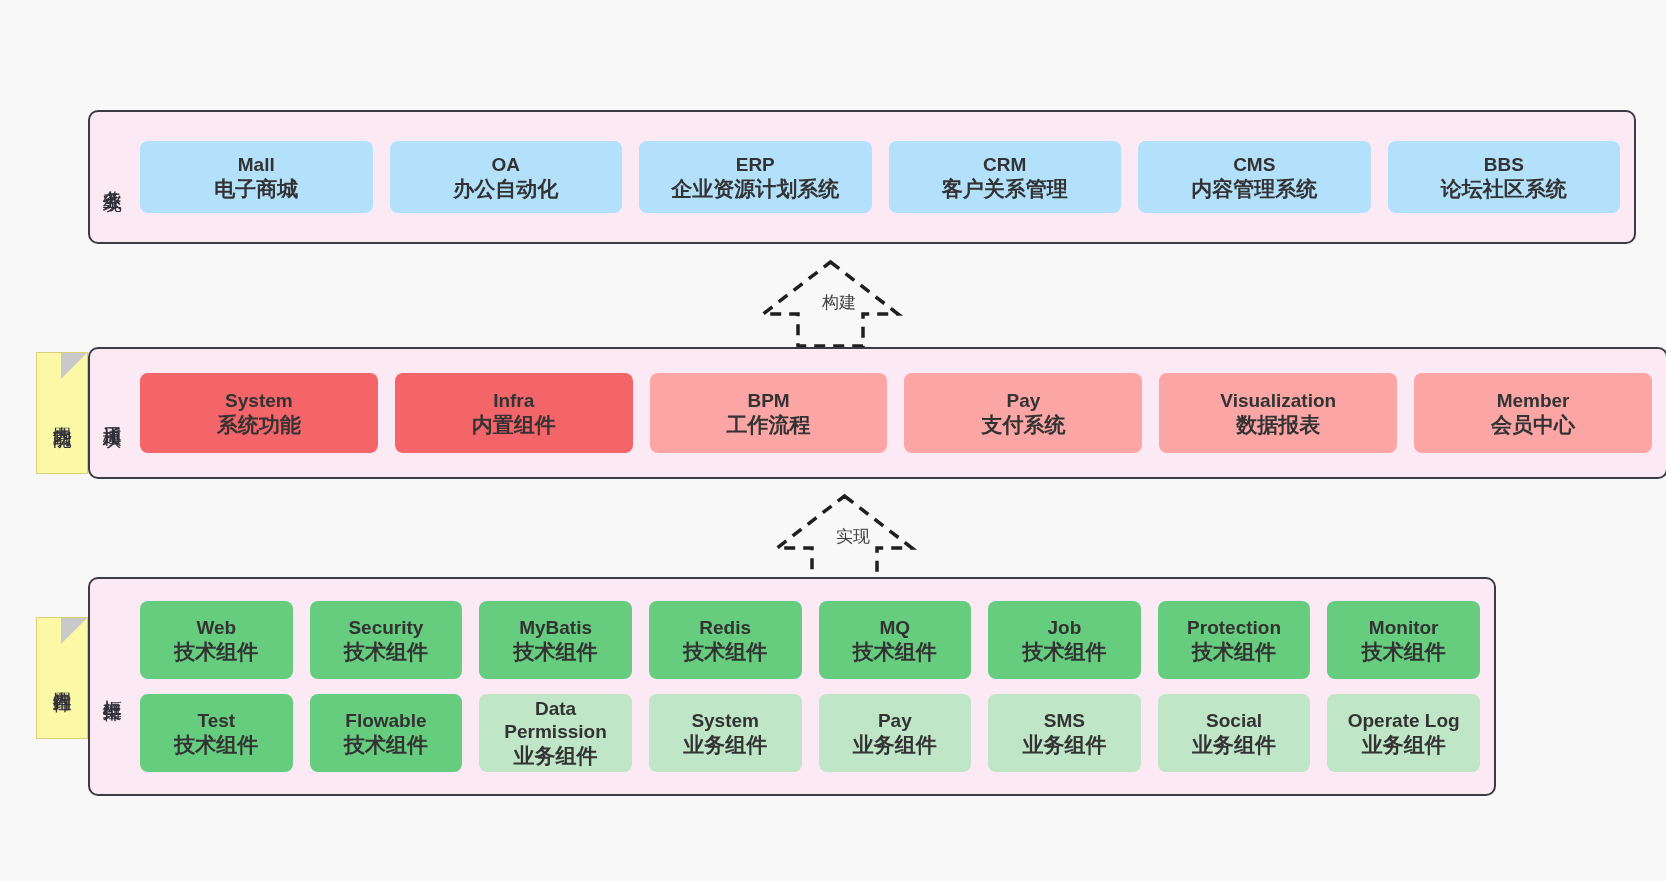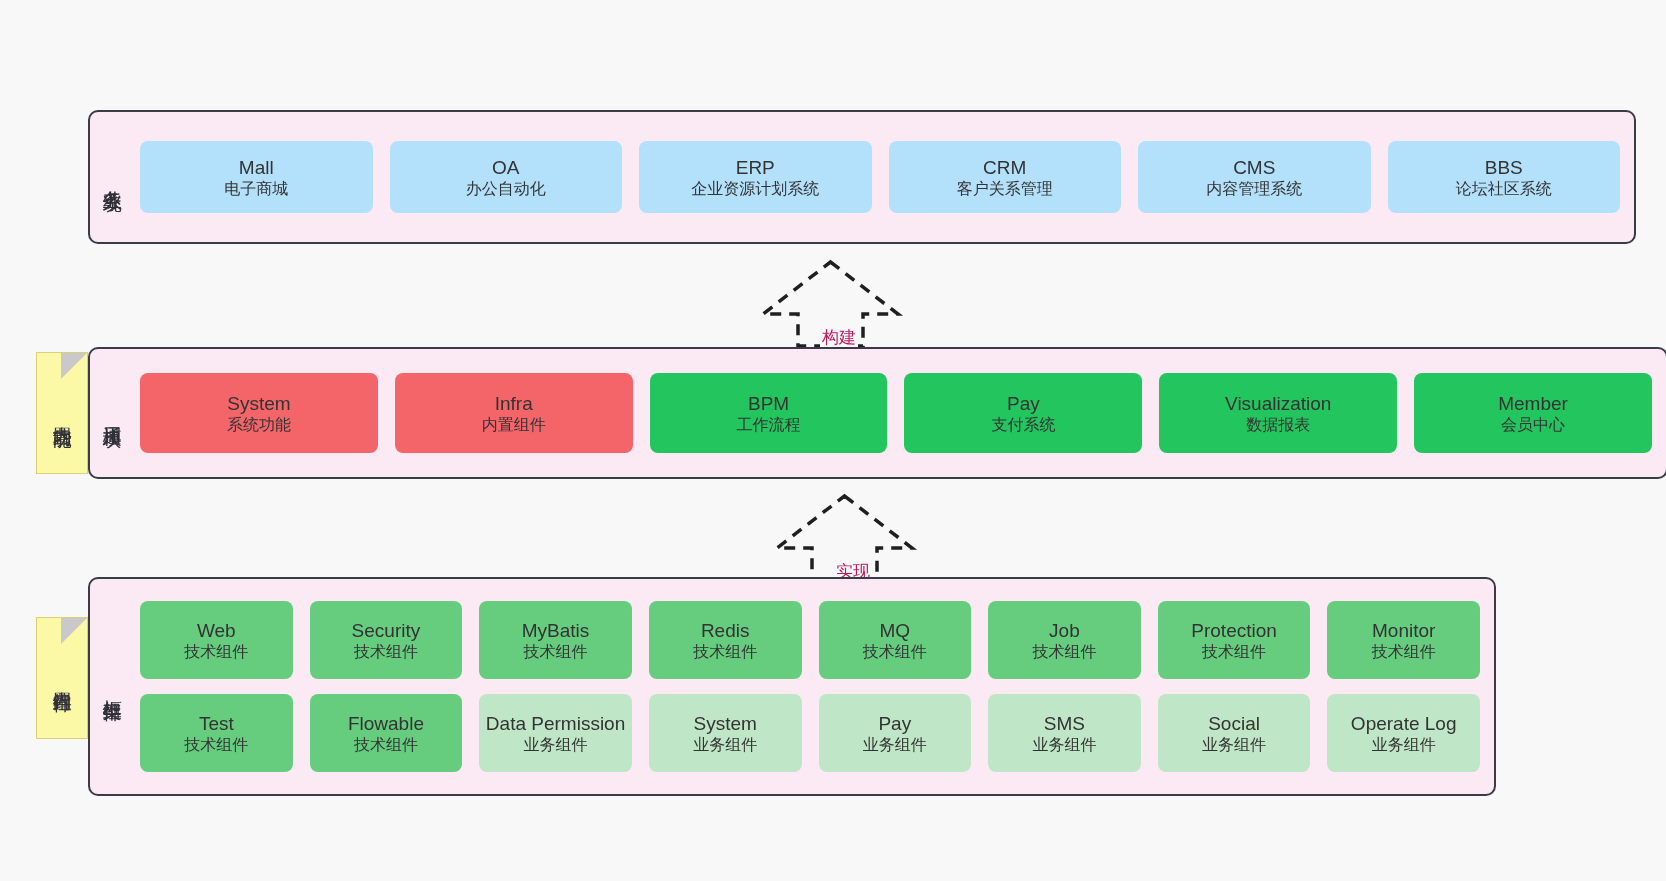--- a/index.html
+++ b/index.html
@@ -38,45 +38,46 @@
     white-space:nowrap;
     user-select:none;
   }
   .layer-body{
     flex:1 1 auto;
     display:flex;
     flex-direction:column;
     justify-content:center;
     gap:15px;
     padding:0 14px 0 6px;
+    font-weight:bold;
   }
   .row{
     display:flex;
     gap:17px;
     align-items:stretch;
   }
   .cell{
     flex:1 1 0;
     border-radius:8px;
     display:flex;
     flex-direction:column;
     align-items:center;
     justify-content:center;
     text-align:center;
     line-height:1.22;
     box-sizing:border-box;
     padding:4px 6px;
   }
   .cell .en{font-size:19px;display:block;}
-  .cell .cn{font-size:16px;display:block;}
+  .cell .cn{font-size:21px;display:block;}
 
   
   .c-blue{background:#b3e0fb;}
   .c-red{background:#f4656a;}
-  .c-pink{background:#22c55e;}
+  .c-pink{background:#fca5a5;}
   .c-green{background:#66cd7f;}
   .c-lgreen{background:#bfe6c6;}
 
   
   .layer-biz{left:88px;top:110px;width:1548px;height:134px;}
   .layer-biz .cell{height:72px;}
 
   .layer-common{left:88px;top:347px;width:1580px;height:132px;}
   .layer-common .cell{height:80px;}
 
@@ -112,26 +113,25 @@
   }
   .note-fn{left:36px;top:352px;width:52px;height:122px;}
   .note-cmp{left:36px;top:617px;width:52px;height:122px;}
 
   
   .arrow{position:absolute;}
   .arrow svg{display:block;overflow:visible;}
   .arrow-label{
     position:absolute;
     font-size:17px;
-    color:#be185d;
+    color:#404040;
     background:#f8f8f8;
     padding:0 2px;
     white-space:nowrap;
     user-select:none;
-    margin-top:35px;
   }
   .arrow-build{left:758px;top:258px;}
   .arrow-build .arrow-label{left:62px;top:33px;}
   .arrow-impl{left:772px;top:492px;}
   .arrow-impl .arrow-label{left:62px;top:33px;}
 </style>
 </head>
 <body>
 
 <div class="canvas">

